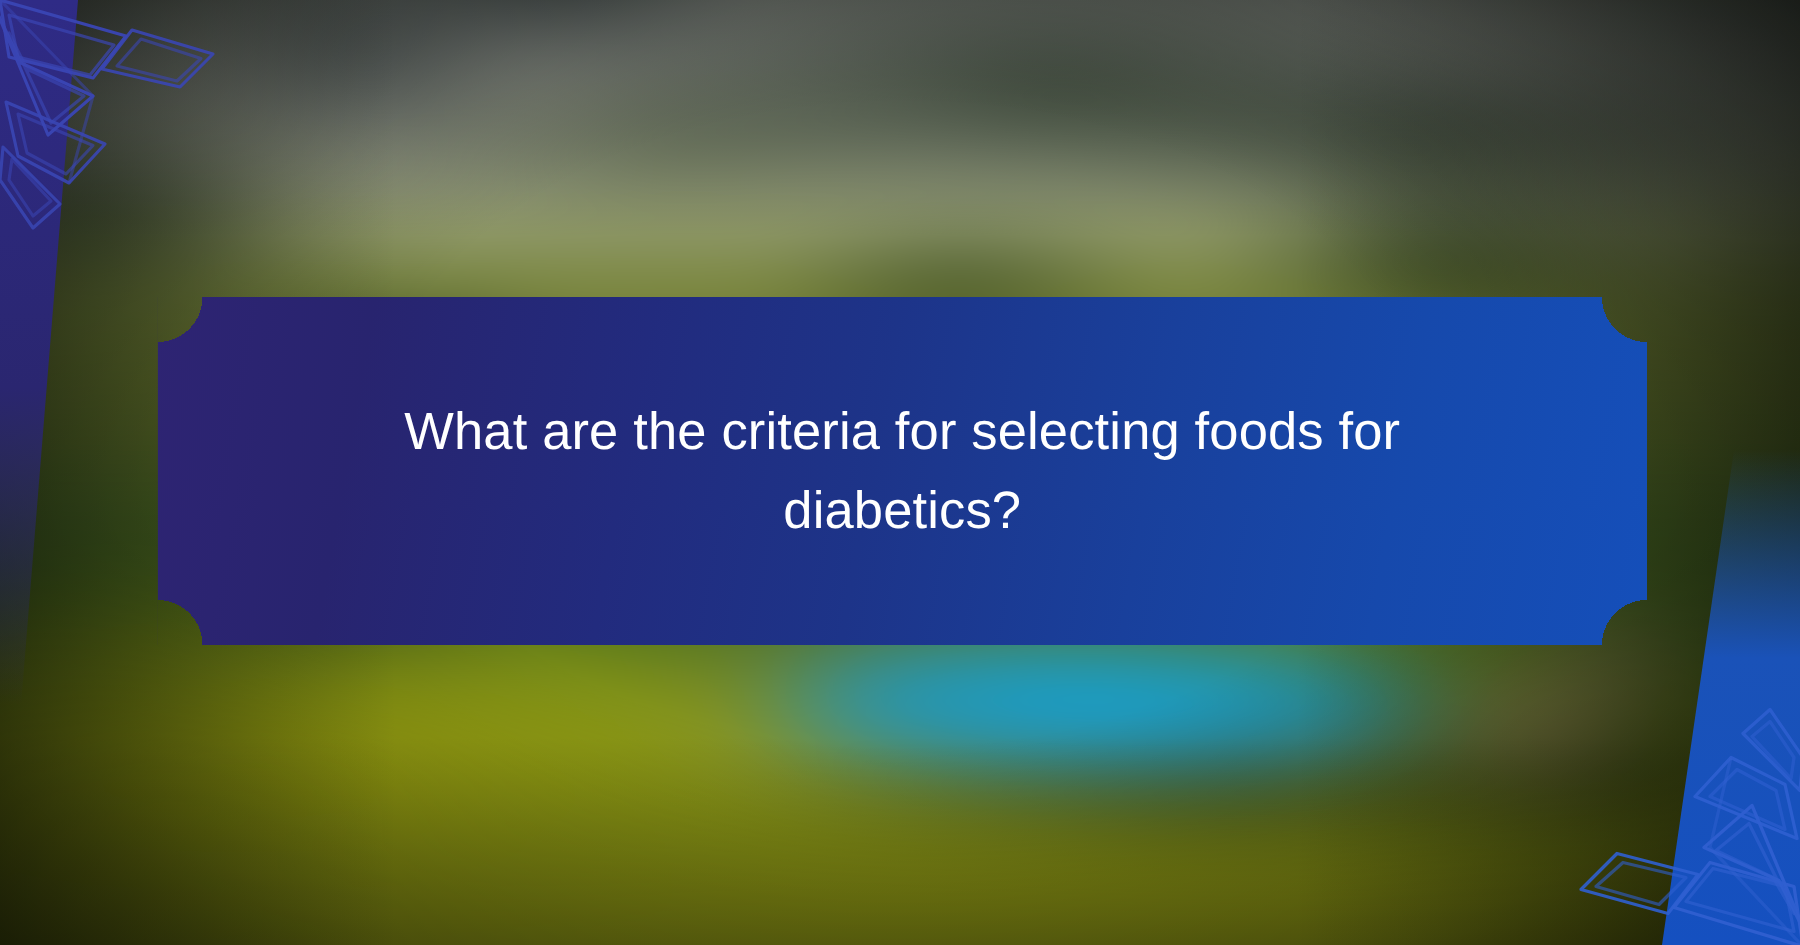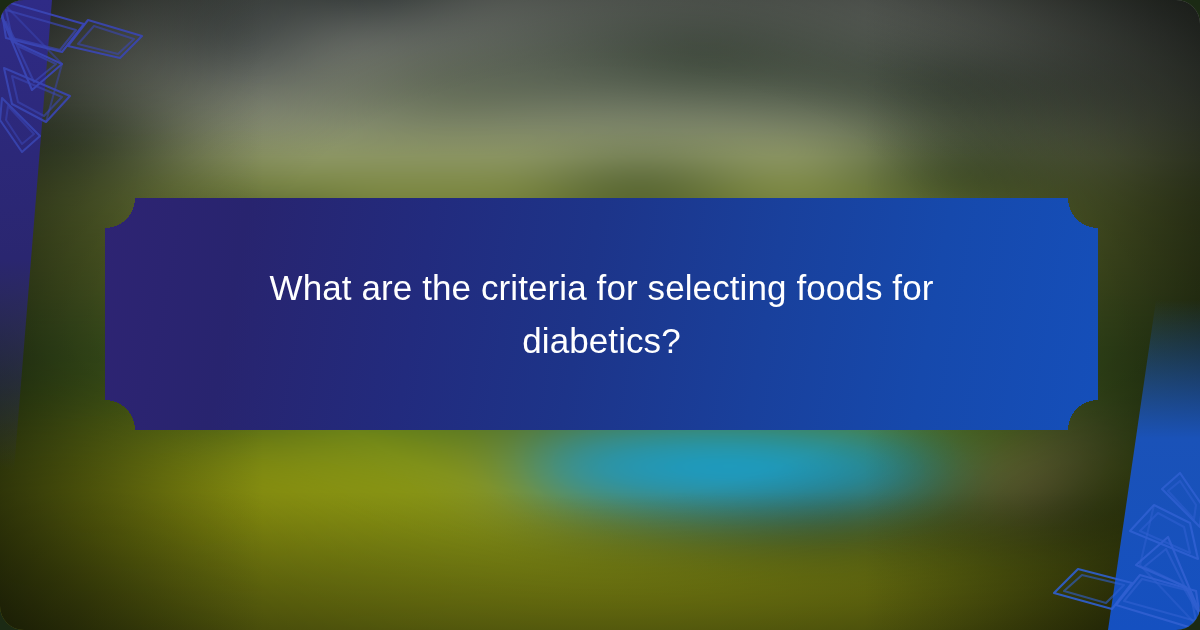--- a/index.html
+++ b/index.html
@@ -9,21 +9,20 @@
     width:1200px; height:630px;
     overflow:hidden;
     background:#1b2a14;
     font-family:"Liberation Sans", sans-serif;
   }
 
   .stage {
     position:relative;
     width:1200px; height:630px;
     overflow:hidden;
-    border-radius:24px;
   }
 
   
   .photo {
     position:absolute;
     inset:-60px;
     filter:blur(26px) saturate(1.05);
     background-color:#5d6b3a;
     background-image:
       

